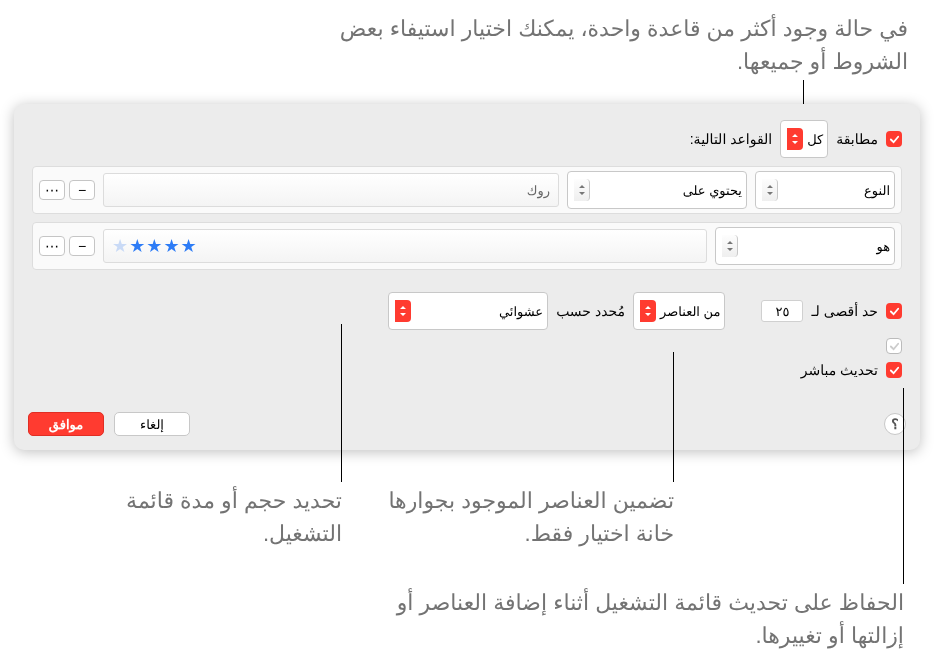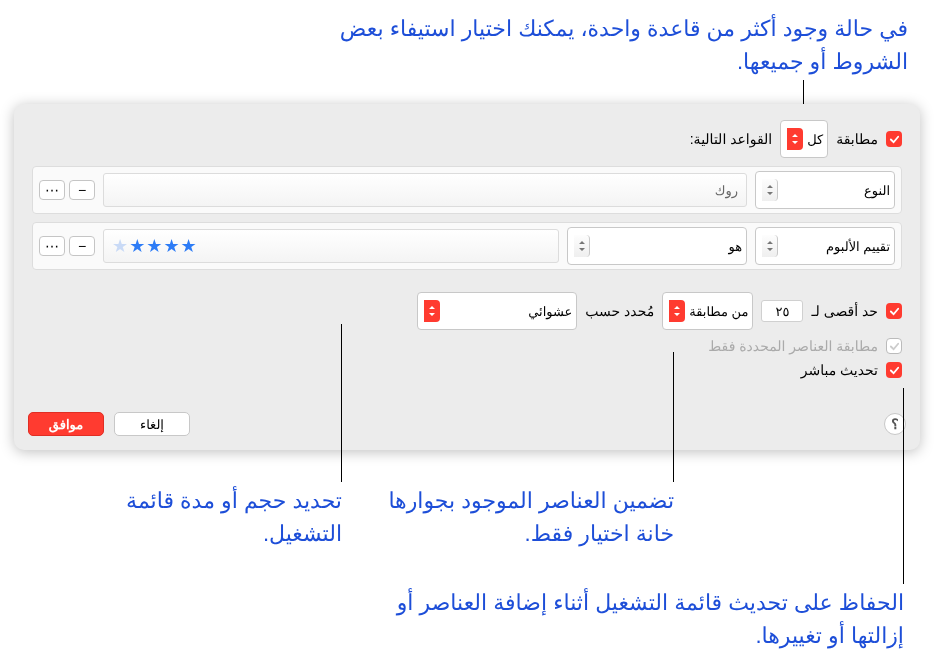--- a/index.html
+++ b/index.html
@@ -11,21 +11,21 @@
   position: relative;
   font-size: 14px;
   color: #000;
   direction: rtl;
 }
 .callout {
   position: absolute;
   font-size: 22px;
   line-height: 1.5;
   text-align: right;
-  color: #1d4ed8;
+  color: #737373;
   direction: rtl;
 }
 .callout-line {
   position: absolute;
   background: #000;
 }
 .dialog {
   position: absolute;
   top: 104px;
   left: 14px;
@@ -101,21 +101,21 @@
 .input {
   background: #fff;
   border: 1px solid #d0d0d0;
   border-radius: 3px;
   height: 22px;
   padding: 0 6px;
   font-size: 13px;
   display: inline-flex;
   align-items: center;
 }
-.num { width: 42px; justify-content: center; }
+.num { width: 42px; justify-content: center; margin-left: 28px; }
 .stars { color: #2d7cf6; font-size: 18px; letter-spacing: 1px; }
 .stars .off { color: #c9daf6; }
 .spacer { flex: 1; }
 .pillbtns { display: flex; gap: 4px; }
 .pillbtn {
   width: 26px;
   height: 20px;
   background: #fff;
   border: 1px solid #c5c5c5;
   border-radius: 4px;
@@ -211,42 +211,42 @@
 
     <div class="row rule">
       <span class="sel field">
         <span class="txt">النوع</span>
         <span class="sel-end gray">
             <svg viewBox="0 0 8 10">
               <path d="M4 0l3 3H1zM4 10l3-3H1z" fill="#777"></path>
             </svg>
           </span>
       </span>
+      <span class="sel wide2">
+        <span class="txt">يحتوي على</span>
+        <span class="sel-end gray">
+            <svg viewBox="0 0 8 10">
+              <path d="M4 0l3 3H1zM4 10l3-3H1z" fill="#777"></path>
+            </svg>
+          </span>
+      </span>
       <span class="textval">
           <span>روك</span>
         </span>
       <span class="pillbtns">
         <span class="pillbtn">
             <span>−</span>
           </span>
         <span class="pillbtn">
             <span>⋯</span>
           </span>
       </span>
     </div>
 
     <div class="row rule">
-      <span class="sel field">
-        <span class="txt">تقييم الألبوم</span>
-        <span class="sel-end gray">
-            <svg viewBox="0 0 8 10">
-              <path d="M4 0l3 3H1zM4 10l3-3H1z" fill="#777"></path>
-            </svg>
-          </span>
-      </span>
       <span class="sel wide2">
         <span class="txt">هو</span>
         <span class="sel-end gray">
             <svg viewBox="0 0 8 10">
               <path d="M4 0l3 3H1zM4 10l3-3H1z" fill="#777"></path>
             </svg>
           </span>
       </span>
       <span class="textval" style="justify-content:flex-end;">
         <span class="stars">★★★★<span class="off">★</span></span>
@@ -267,21 +267,21 @@
       <span class="chk red">
         <svg viewBox="0 0 12 12">
             <path d="M2 6l3 3 5-6" stroke="#fff" stroke-width="2" fill="none" stroke-linecap="round"></path>
           </svg>
       </span>
       <span class="label">حد أقصى لـ</span>
       <span class="input num">
           <span>٢٥</span>
         </span>
       <span class="sel">
-        <span class="txt">من مطابقة</span>
+        <span class="txt">من العناصر</span>
         <span class="sel-end">
             <svg viewBox="0 0 8 10">
               <path d="M4 0l3 3H1zM4 10l3-3H1z" fill="#fff"></path>
             </svg>
           </span>
       </span>
       <span class="label">مُحدد حسب</span>
       <span class="sel vwide">
         <span class="txt">عشوائي</span>
         <span class="sel-end">
@@ -291,21 +291,20 @@
           </span>
       </span>
     </div>
 
     <div class="row">
       <span class="chk gray">
         <svg viewBox="0 0 12 12">
             <path d="M2 6l3 3 5-6" stroke="#ccc" stroke-width="2" fill="none" stroke-linecap="round"></path>
           </svg>
       </span>
-      <span class="label dim">مطابقة العناصر المحددة فقط</span>
     </div>
 
     <div class="row">
       <span class="chk red">
         <svg viewBox="0 0 12 12">
             <path d="M2 6l3 3 5-6" stroke="#fff" stroke-width="2" fill="none" stroke-linecap="round"></path>
           </svg>
       </span>
       <span class="label">تحديث مباشر</span>
     </div>

